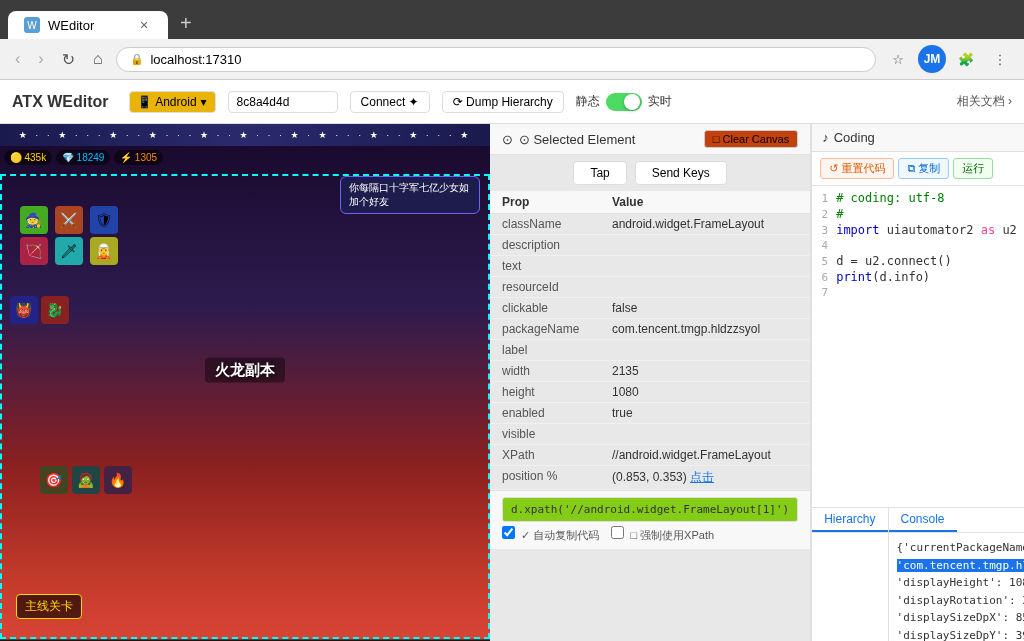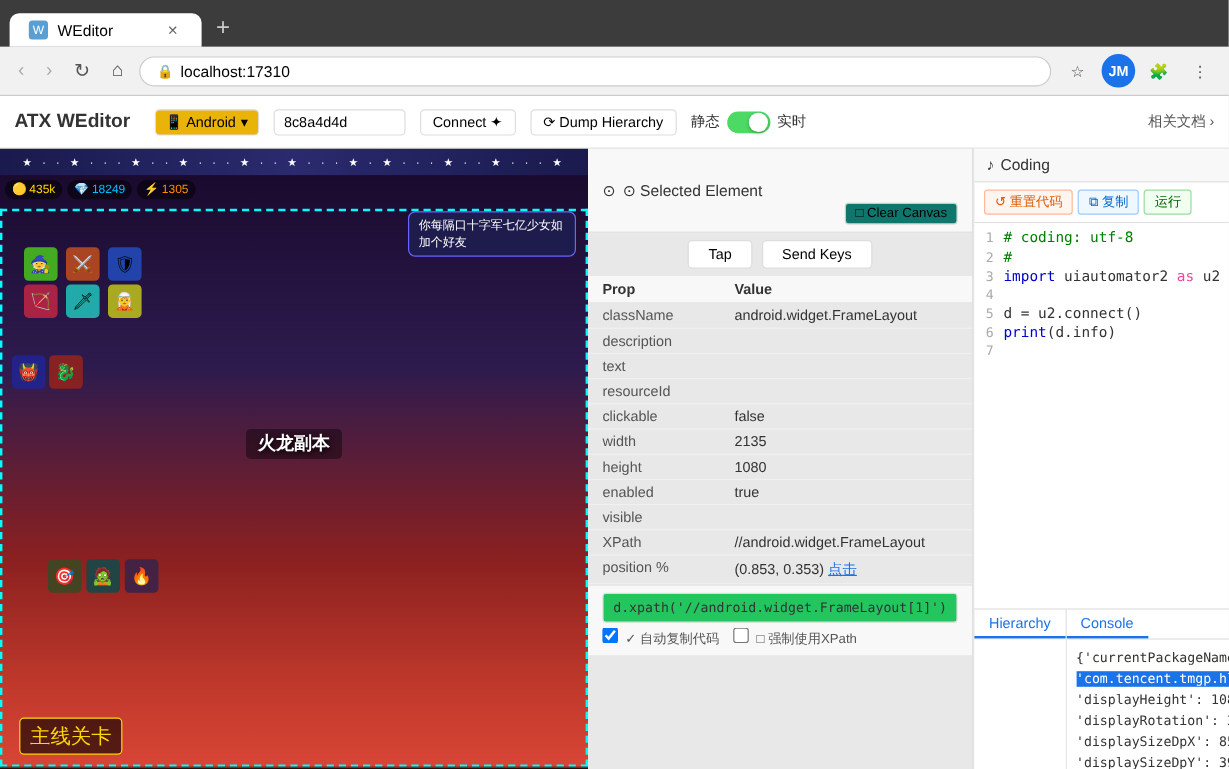--- a/index.html
+++ b/index.html
@@ -48,37 +48,37 @@
     .game-hud-top { position: absolute; top: 4px; left: 4px; right: 4px; display: flex; align-items: center; gap: 4px; }
     .hud-coin { background: rgba(0,0,0,0.5); border-radius: 10px; padding: 2px 6px; color: #ffd700; font-size: 10px; display: flex; align-items: center; gap: 2px; }
     .hud-gem { background: rgba(0,0,0,0.5); border-radius: 10px; padding: 2px 6px; color: #00bfff; font-size: 10px; display: flex; align-items: center; gap: 2px; }
     .hud-energy { background: rgba(0,0,0,0.5); border-radius: 10px; padding: 2px 6px; color: #ff8c00; font-size: 10px; display: flex; align-items: center; gap: 2px; }
     .chat-bubble { position: absolute; top: 30px; right: 10px; background: rgba(30,30,80,0.9); border: 1px solid #6666ff; border-radius: 6px; padding: 4px 8px; color: #fff; font-size: 10px; max-width: 140px; }
 
     
     .selection-box { position: absolute; border: 2px dashed #00ffff; pointer-events: none; }
     .panel-header { display: flex; align-items: center; justify-content: space-between; padding: 6px 12px; background: #f8f8f8; border-bottom: 1px solid #e0e0e0; }
     .panel-title { font-size: 13px; font-weight: 500; color: #333; display: flex; align-items: center; gap: 6px; }
-    .clear-canvas-btn { font-size: 11px; border: 1px solid #ccc; background: #0f766e; border-radius: 3px; padding: 2px 8px; cursor: pointer; margin-top: 39px; }
+    .clear-canvas-btn { font-size: 11px; border: 1px solid #ccc; background: #c2410c; border-radius: 3px; padding: 2px 8px; cursor: pointer; }
 
     .action-buttons { display: flex; gap: 8px; padding: 6px 12px; justify-content: center; }
     .action-btn { border: 1px solid #ddd; background: #fff; border-radius: 4px; padding: 4px 16px; font-size: 12px; cursor: pointer; }
 
     
     .props-table { width: 100%; border-collapse: collapse; font-size: 12px; }
     .props-table th { text-align: left; padding: 4px 12px; background: #f8f8f8; font-weight: 600; border-bottom: 1px solid #e0e0e0; color: #333; margin-top: 40px; }
     .props-table td { padding: 3px 12px; border-bottom: 1px solid #f0f0f0; color: #333; vertical-align: top; }
     .props-table td:first-child { color: #555; font-weight: 500; width: 110px; }
     .props-table td:last-child { color: #333; }
     .props-scroll { overflow-y: auto; max-height: 320px; }
 
     
     .code-section { padding: 6px 12px; border-top: 1px solid #e0e0e0; background: #f8f8f8; }
     .code-label { font-size: 11px; color: #666; margin-bottom: 4px; font-weight: 500; }
-    .code-box { background: #22c55e; border: 1px solid #ddd; border-radius: 3px; padding: 5px 8px; font-family: monospace; font-size: 11px; color: #333; }
+    .code-box { background: #84cc16; border: 1px solid #ddd; border-radius: 3px; padding: 5px 8px; font-family: monospace; font-size: 11px; color: #333; }
     .checkbox-row { display: flex; align-items: center; gap: 12px; margin-top: 4px; font-size: 11px; color: #555; }
     .checkbox-row input[type=checkbox] { margin-right: 3px; }
 
     
     .coding-panel { width: 220px; min-width: 220px; border-left: 1px solid #e0e0e0; display: flex; flex-direction: column; background: #fff; }
     .coding-header { padding: 6px 10px; background: #f8f8f8; border-bottom: 1px solid #e0e0e0; font-size: 13px; font-weight: 500; color: #333; display: flex; align-items: center; gap: 5px; }
     .coding-toolbar { display: flex; gap: 4px; padding: 6px 8px; border-bottom: 1px solid #e0e0e0; }
     .coding-btn { font-size: 11px; border: 1px solid #ddd; border-radius: 3px; padding: 2px 8px; cursor: pointer; display: flex; align-items: center; gap: 3px; }
     .coding-btn.primary { background: #fff5f0; border-color: #ffb89a; color: #e05a00; }
     .coding-btn.secondary { background: #f0f8ff; border-color: #9acaff; color: #0066cc; }
@@ -174,21 +174,21 @@
       </div>
 
       <div class="chat-bubble">
         <span>你每隔口十字军七亿少女如加个好友</span>
       </div>
 
       <div style="position:absolute;top:42%;left:50%;transform:translate(-50%,-50%);text-align:center;">
         <div style="color:#fff;font-size:15px;font-weight:bold;text-shadow:1px 1px 4px #000;background:rgba(0,0,0,0.4);padding:3px 10px;border-radius:4px;">火龙副本</div>
       </div>
 
-      <div style="position:absolute;bottom:50px;left:16px;background:rgba(0,0,0,0.6);color:#ffd700;font-size:17px;padding:3px 8px;border-radius:4px;border:1px solid #ffd700;margin-top:40px;">主线关卡</div>
+      <div style="position:absolute;bottom:60px;left:16px;background:rgba(0,0,0,0.6);color:#ffd700;font-size:12px;padding:3px 8px;border-radius:4px;border:1px solid #ffd700;margin-top:40px;">主线关卡</div>
 
       <div style="position:absolute;top:60px;left:20px;display:grid;grid-template-columns:repeat(3,32px);gap:3px;">
         <div style="width:28px;height:28px;background:#4a2;border-radius:4px;display:flex;align-items:center;justify-content:center;font-size:14px;">🧙</div>
         <div style="width:28px;height:28px;background:#a42;border-radius:4px;display:flex;align-items:center;justify-content:center;font-size:14px;">⚔️</div>
         <div style="width:28px;height:28px;background:#24a;border-radius:4px;display:flex;align-items:center;justify-content:center;font-size:14px;">🛡</div>
         <div style="width:28px;height:28px;background:#a24;border-radius:4px;display:flex;align-items:center;justify-content:center;font-size:14px;">🏹</div>
         <div style="width:28px;height:28px;background:#2aa;border-radius:4px;display:flex;align-items:center;justify-content:center;font-size:14px;">🗡</div>
         <div style="width:28px;height:28px;background:#aa2;border-radius:4px;display:flex;align-items:center;justify-content:center;font-size:14px;">🧝</div>
       </div>
 
@@ -252,20 +252,28 @@
             </tr>
             <tr>
               <td>resourceId</td>
               <td></td>
             </tr>
             <tr>
               <td>clickable</td>
               <td>false</td>
             </tr>
             <tr>
+              <td>packageName</td>
+              <td>com.tencent.tmgp.hldzzsyol</td>
+            </tr>
+            <tr>
+              <td>label</td>
+              <td></td>
+            </tr>
+            <tr>
               <td>width</td>
               <td>2135</td>
             </tr>
             <tr>
               <td>height</td>
               <td>1080</td>
             </tr>
             <tr>
               <td>enabled</td>
               <td>true</td>

